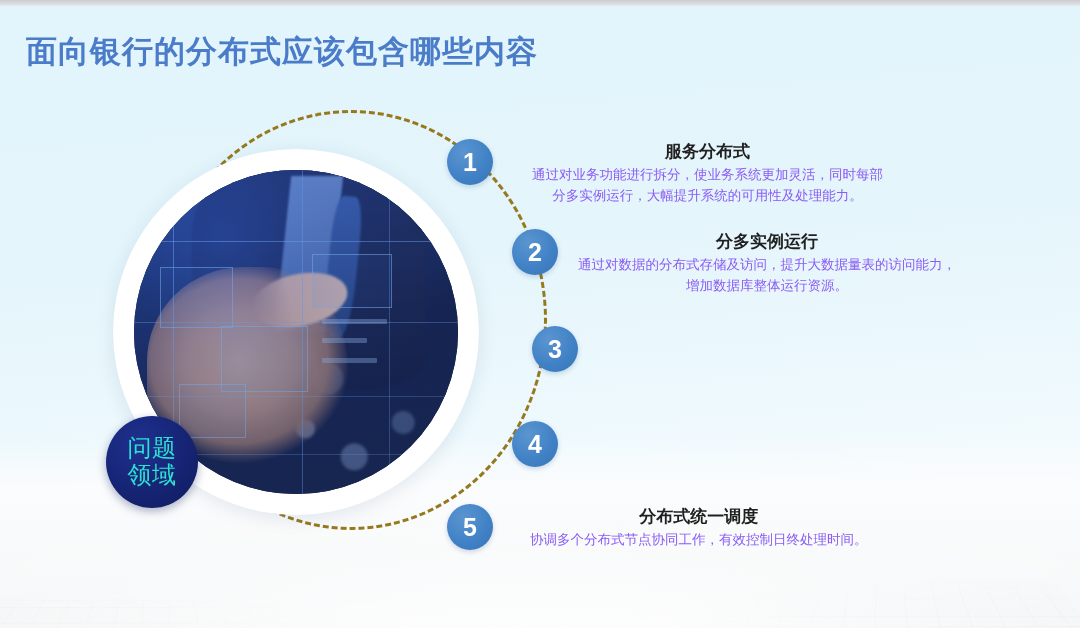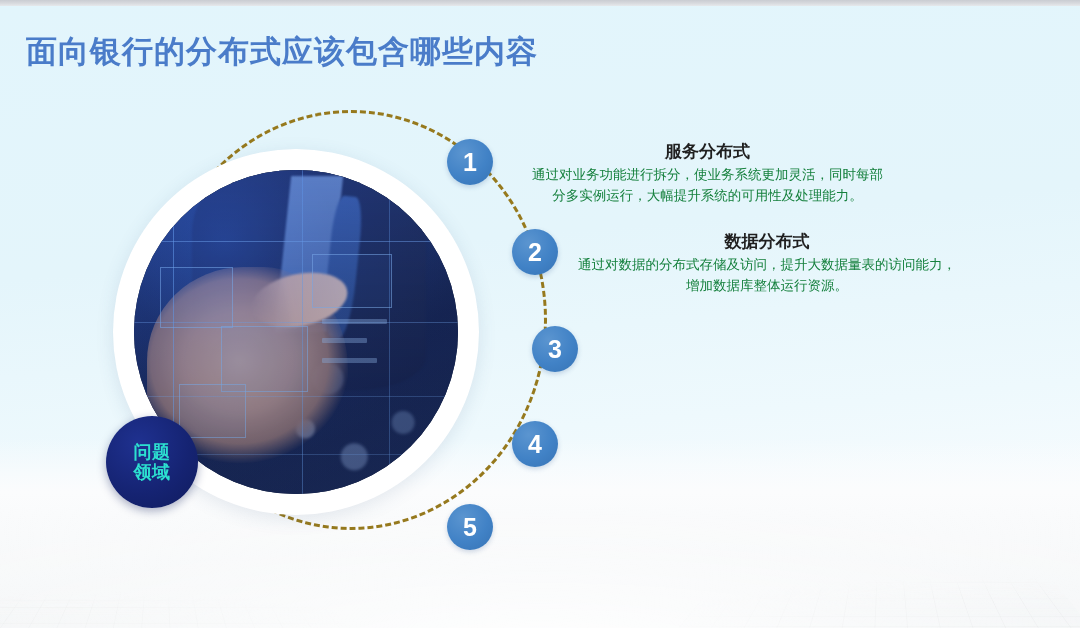--- a/index.html
+++ b/index.html
@@ -242,22 +242,22 @@
     border-radius: 50%;
     background: radial-gradient(circle at 36% 30%, #1f3190 0%, #152372 58%, #101c5e 100%);
     z-index: 12;
     display: flex;
     align-items: center;
     justify-content: center;
     box-shadow: 0 3px 10px rgba(12,25,85,.35);
   }
   .domain-badge .dtext {
     color: #2ce0d0;
-    font-size: 18px;
-    font-weight: bold;
+    font-size: 24px;
+    font-weight: normal;
     line-height: 1.12;
     text-align: right;
     letter-spacing: .5px;
     white-space: pre-line;
   }
 
   
   .num-badge {
     position: absolute;
     width: 46px;
@@ -281,21 +281,21 @@
   .item-title {
     font-size: 17px;
     font-weight: bold;
     color: #1f1f1f;
     line-height: 1.25;
     margin-bottom: 3px;
     white-space: nowrap;
   }
   .item-desc {
     font-size: 13.5px;
-    color: #15803d;
+    color: #8b5cf6;
     line-height: 1.55;
     white-space: pre-line;
   }
 
   
   .b1 { left: 447px; top: 139px; }
   .b2 { left: 512px; top: 229px; }
   .b3 { left: 532px; top: 326px; }
   .b4 { left: 512px; top: 421px; }
   .b5 { left: 447px; top: 504px; }
@@ -351,24 +351,28 @@
 
   <div class="num-badge b1">1</div>
   <div class="item-text t1">
     <div class="item-title">服务分布式</div>
     <div class="item-desc">通过对业务功能进行拆分，使业务系统更加灵活，同时每部
 分多实例运行，大幅提升系统的可用性及处理能力。</div>
   </div>
 
   <div class="num-badge b2">2</div>
   <div class="item-text t2">
-    <div class="item-title">数据分布式</div>
+    <div class="item-title">分多实例运行</div>
     <div class="item-desc">通过对数据的分布式存储及访问，提升大数据量表的访问能力，
 增加数据库整体运行资源。</div>
   </div>
 
   <div class="num-badge b3">3</div>
 
   <div class="num-badge b4">4</div>
 
   <div class="num-badge b5">5</div>
+  <div class="item-text t5">
+    <div class="item-title">分布式统一调度</div>
+    <div class="item-desc">协调多个分布式节点协同工作，有效控制日终处理时间。</div>
+  </div>
 
 </div>
 
 </body></html>

